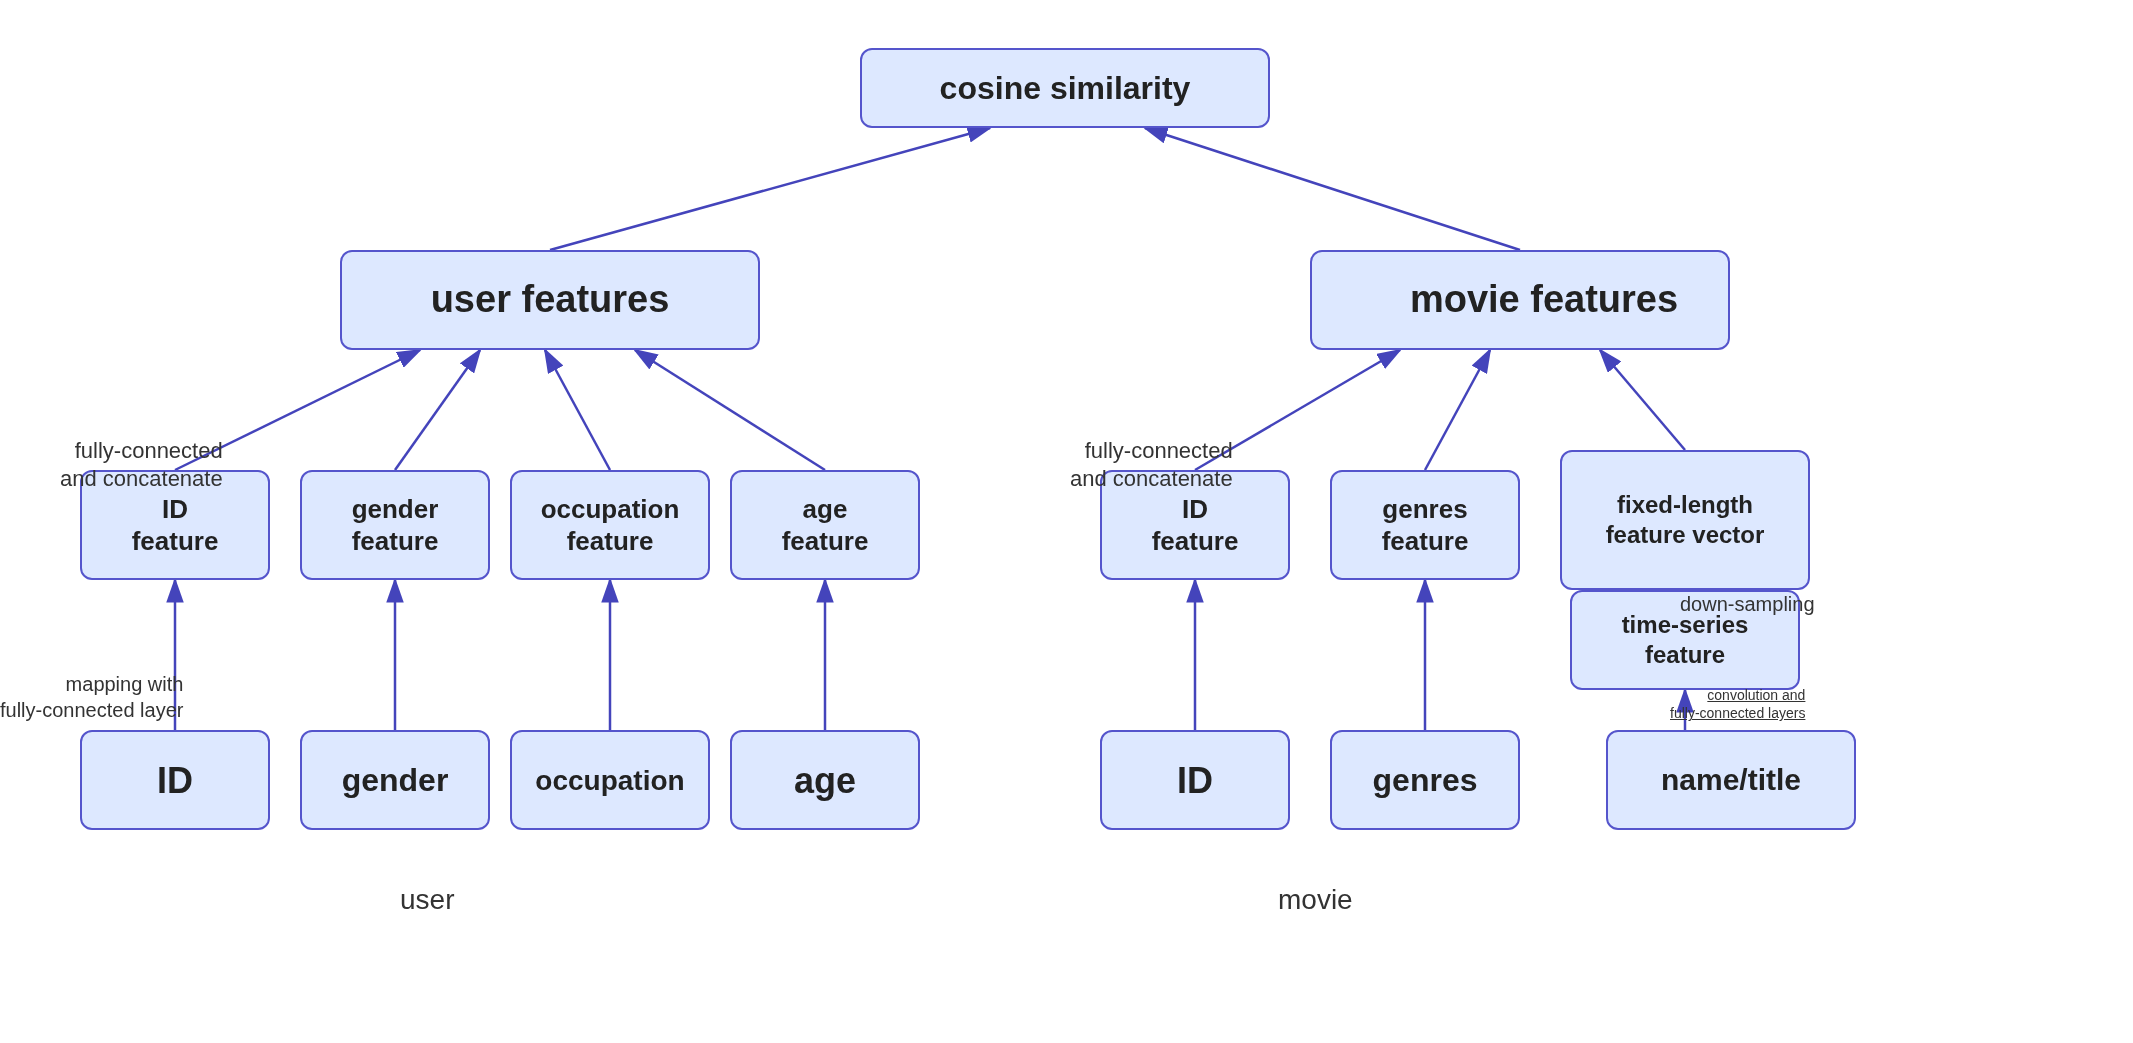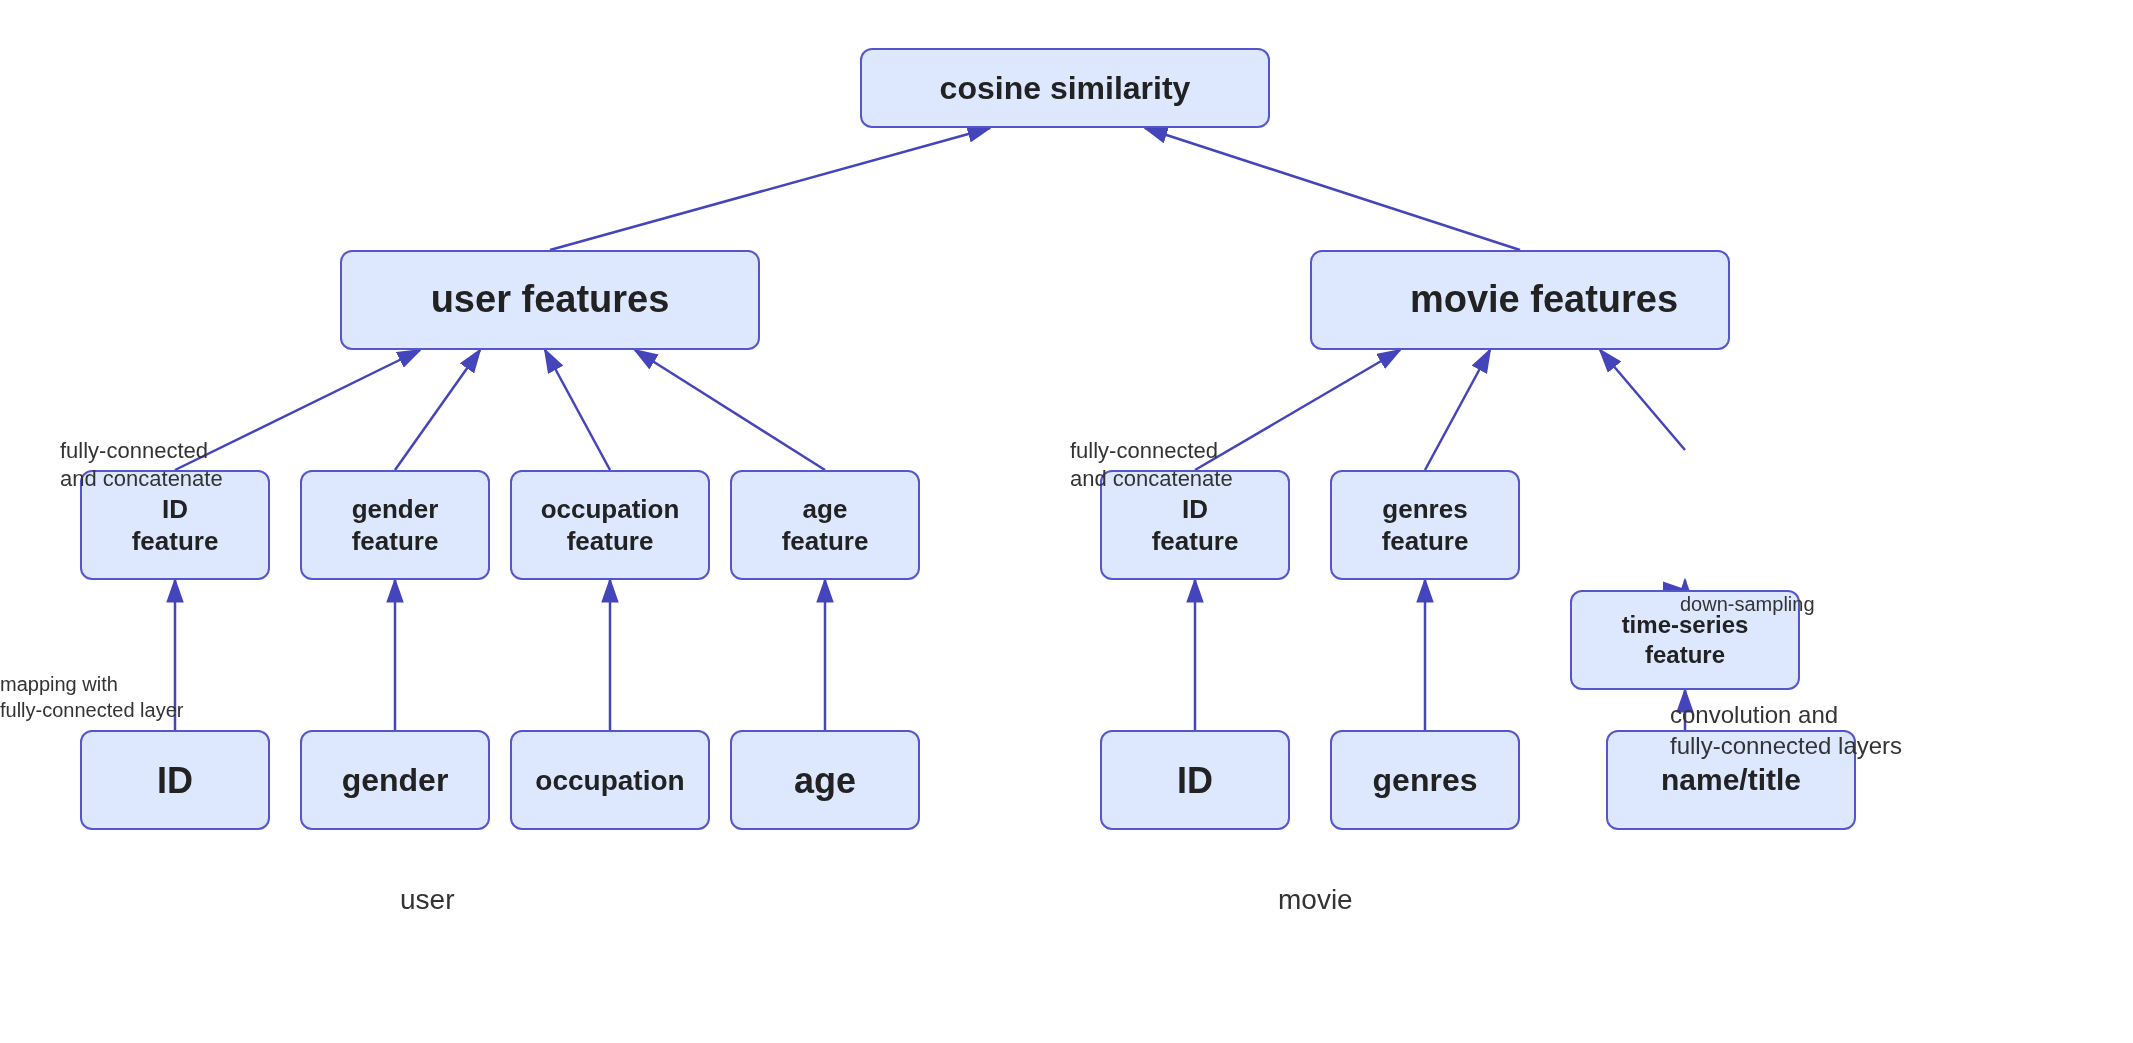--- a/index.html
+++ b/index.html
@@ -34,21 +34,21 @@
       font-weight: bold;
     }
     .node.medium-text {
       font-size: 30px;
       font-weight: bold;
     }
     .label {
       position: absolute;
       font-size: 22px;
       color: #333;
-      text-align: left;
+      text-align: right;
       line-height: 1.3;
     }
     svg.arrows {
       position: absolute;
       top: 0;
       left: 0;
       width: 2133px;
       height: 1043px;
       pointer-events: none;
     }
@@ -141,20 +141,24 @@
   <div class="node medium-text" style="left:1100px; top:470px; width:190px; height:110px; font-size:26px; white-space:pre-line;">
     <span>ID
 feature</span>
   </div>
 
   <div class="node medium-text" style="left:1330px; top:470px; width:190px; height:110px; font-size:26px; white-space:pre-line;">
     <span>genres
 feature</span>
   </div>
 
+  <div class="node medium-text" style="left:1560px; top:450px; width:250px; height:140px; font-size:24px; white-space:pre-line;">
+    <span>fixed-length
+feature vector</span>
+  </div>
 
   <div class="node medium-text" style="left:1570px; top:590px; width:230px; height:100px; font-size:24px; white-space:pre-line;justify-content:center;">
     <span>time-series
 feature</span>
   </div>
 
   <div class="node large-text" style="left:80px; top:730px; width:190px; height:100px; font-size:36px;">
     <span>ID</span>
   </div>
 
@@ -194,21 +198,21 @@
 
   <div class="label" style="left:0px; top:645px; white-space:pre-line; font-size:20px;">
     <span>mapping with
 fully-connected layer</span>
   </div>
 
   <div class="label" style="left:1680px; top:565px; white-space:pre-line; font-size:20px;">
     <span>down-sampling</span>
   </div>
 
-  <div class="label" style="left:1670px; top:668px; white-space:pre-line; font-size:24px;">
+  <div class="label" style="left:1670px; top:668px; white-space:pre-line; font-size:14px;text-decoration:underline;">
     <span>convolution and
 fully-connected layers</span>
   </div>
 
   <div class="label" style="left:400px; top:882px; font-size:28px;">
     <span>user</span>
   </div>
 
   <div class="label" style="left:1270px; top:882px; font-size:28px;margin-left:8px;">
     <span>movie</span>

